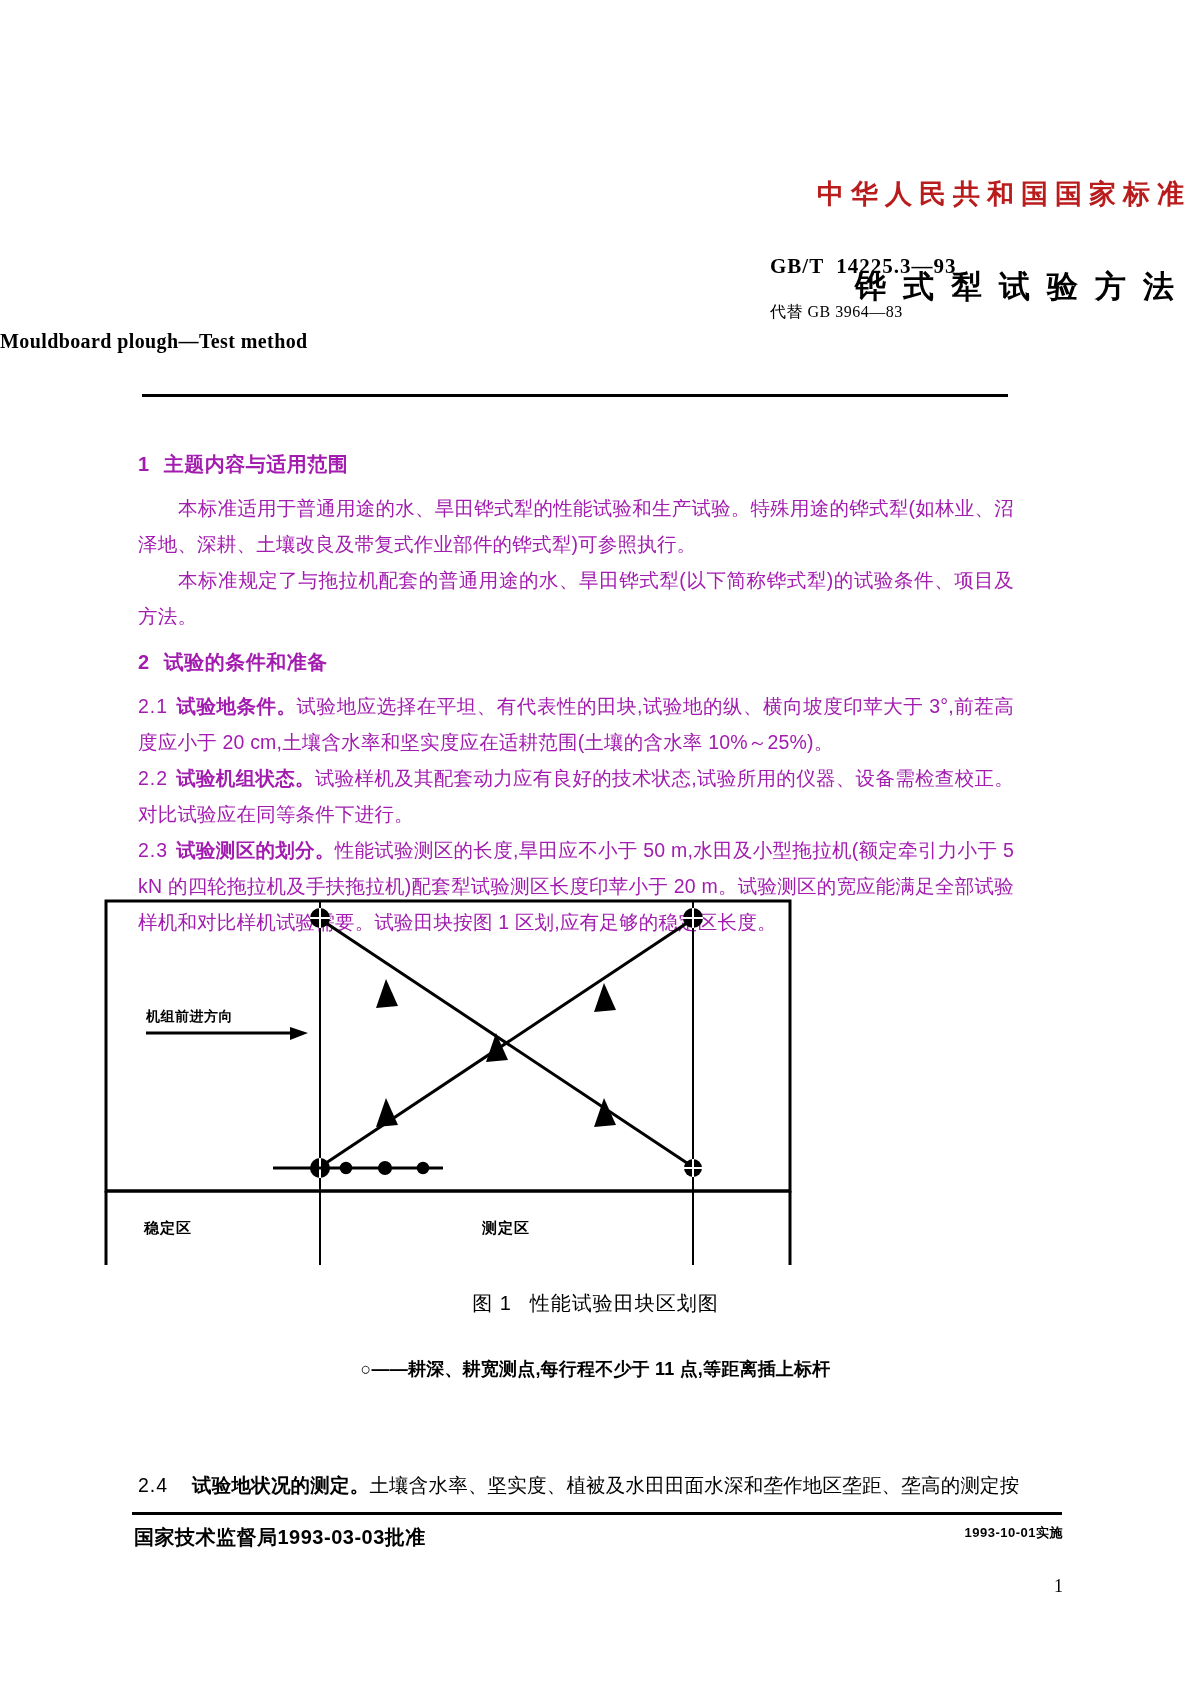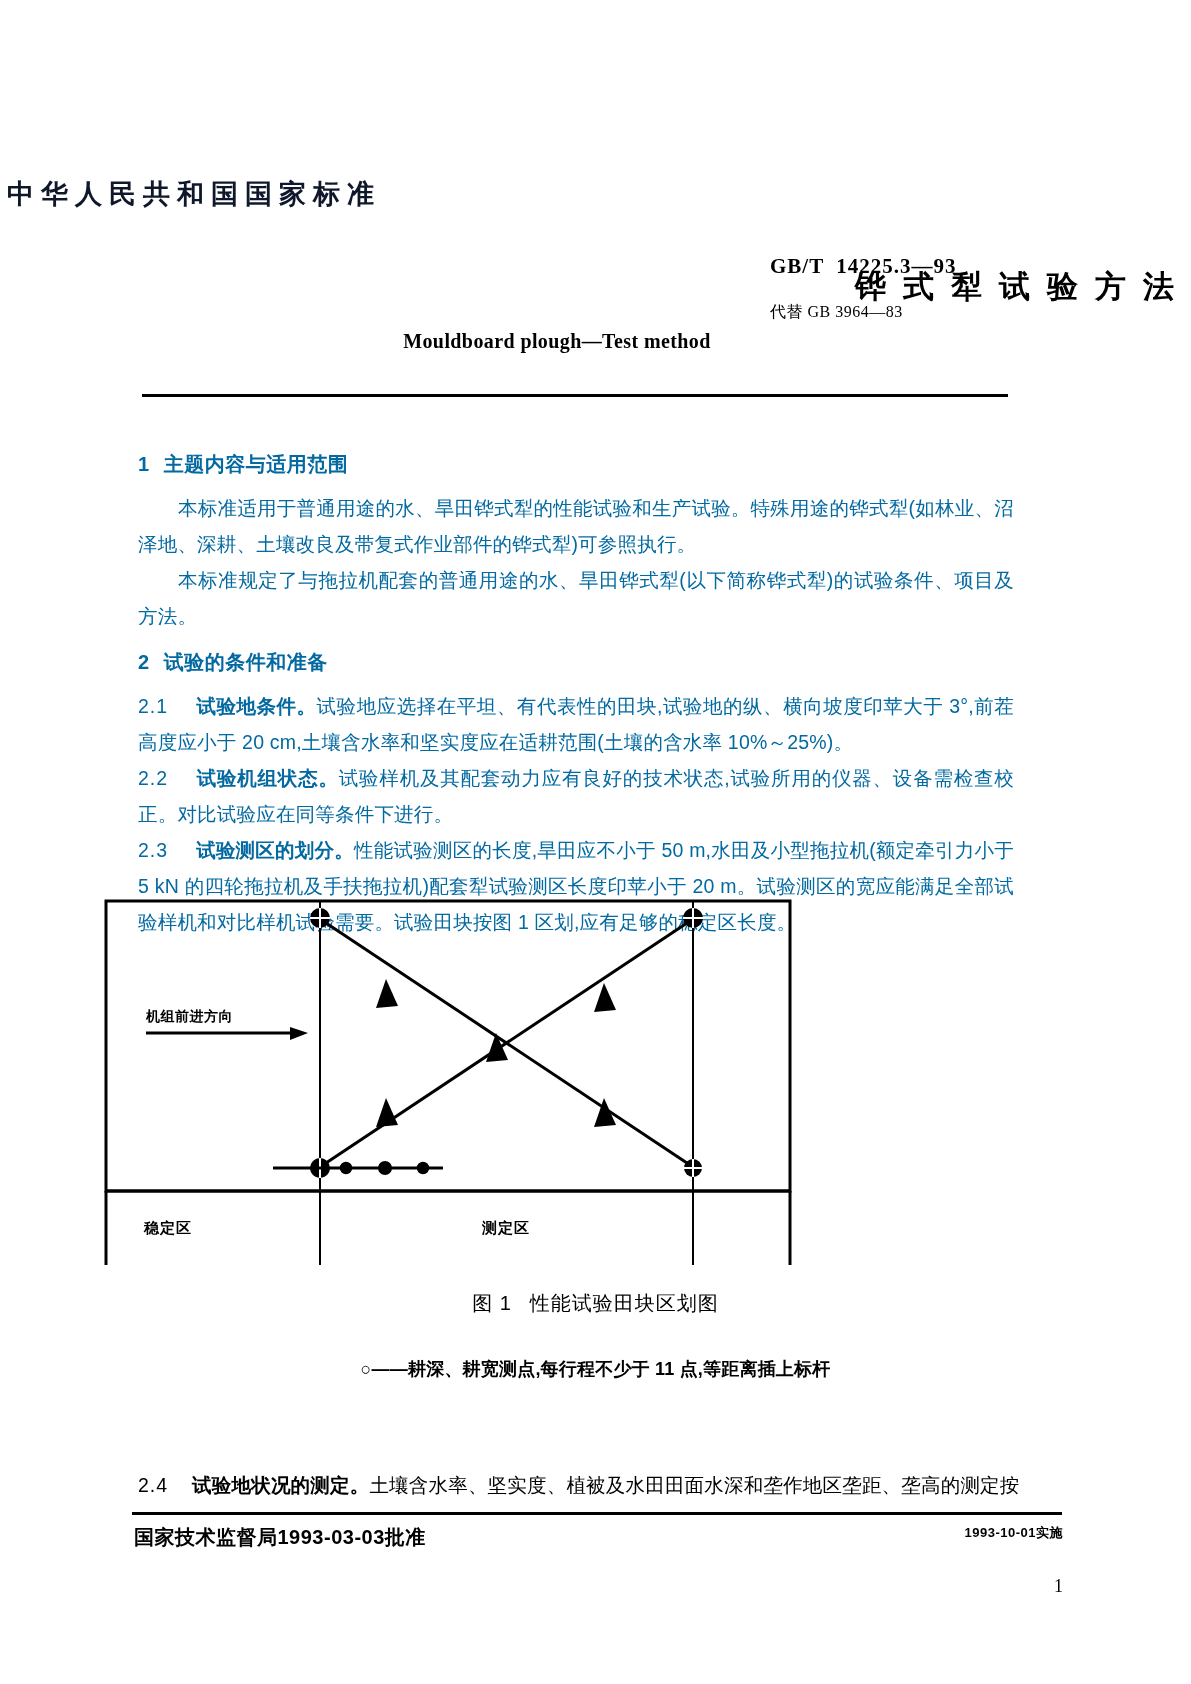--- a/index.html
+++ b/index.html
@@ -25,46 +25,45 @@
     position: absolute;
     left: 0;
     top: 176px;
     width: 1191px;
   }
   .nat-std-title {
     position: absolute;
     left: 0;
     top: 0;
     width: 1191px;
-    text-align: left;
+    text-align: right;
     font-family: "Liberation Sans", "DejaVu Sans", sans-serif;
     font-weight: bold;
     font-size: 27px;
     letter-spacing: 7px;
     text-indent: 7px;
-    color: #0f172a;
+    color: #b91c1c;
   }
   .doc-title {
     position: absolute;
     left: 0;
     top: 90px;
     width: 1191px;
     text-align: right;
     font-family: "Liberation Sans", "DejaVu Sans", sans-serif;
     font-weight: bold;
     font-size: 31px;
     letter-spacing: 17px;
     text-indent: 17px;
   }
   .doc-title-en {
     position: absolute;
     left: 0;
     top: 154px;
     width: 1114px;
-    text-align: center;
     font-family: "Liberation Serif", "DejaVu Serif", serif;
     font-weight: bold;
     font-size: 20px;
     letter-spacing: 0.4px;
   }
   .std-code {
     position: absolute;
     left: 770px;
     top: 78px;
     font-family: "Liberation Serif", "DejaVu Serif", serif;
@@ -94,41 +93,41 @@
 
   
   .body {
     position: absolute;
     left: 138px;
     top: 436px;
     width: 876px;
     font-family: "Liberation Sans", "DejaVu Sans", sans-serif;
     font-size: 19.5px;
     line-height: 36px;
-    color: #0369a1;
+    color: #a21caf;
   }
   .sec-head {
     font-weight: bold;
     font-size: 20px;
     margin: 10px 0 8px 0;
     letter-spacing: 0.5px;
   }
   .sec-head .num { margin-right: 14px; }
   .para {
     text-indent: 40px;
     letter-spacing: 0.2px;
     text-align: justify;
   }
   .clause {
     letter-spacing: 0.2px;
     text-align: justify;
   }
   .clause .cnum {
     font-weight: normal;
-    margin-right: 28px;
+    margin-right: 8px;
     letter-spacing: 1px;
   }
   .clause .ctitle { font-weight: bold; }
 
   
   .figure-wrap {
     position: absolute;
     left: 0;
     top: 893px;
     width: 995px;

